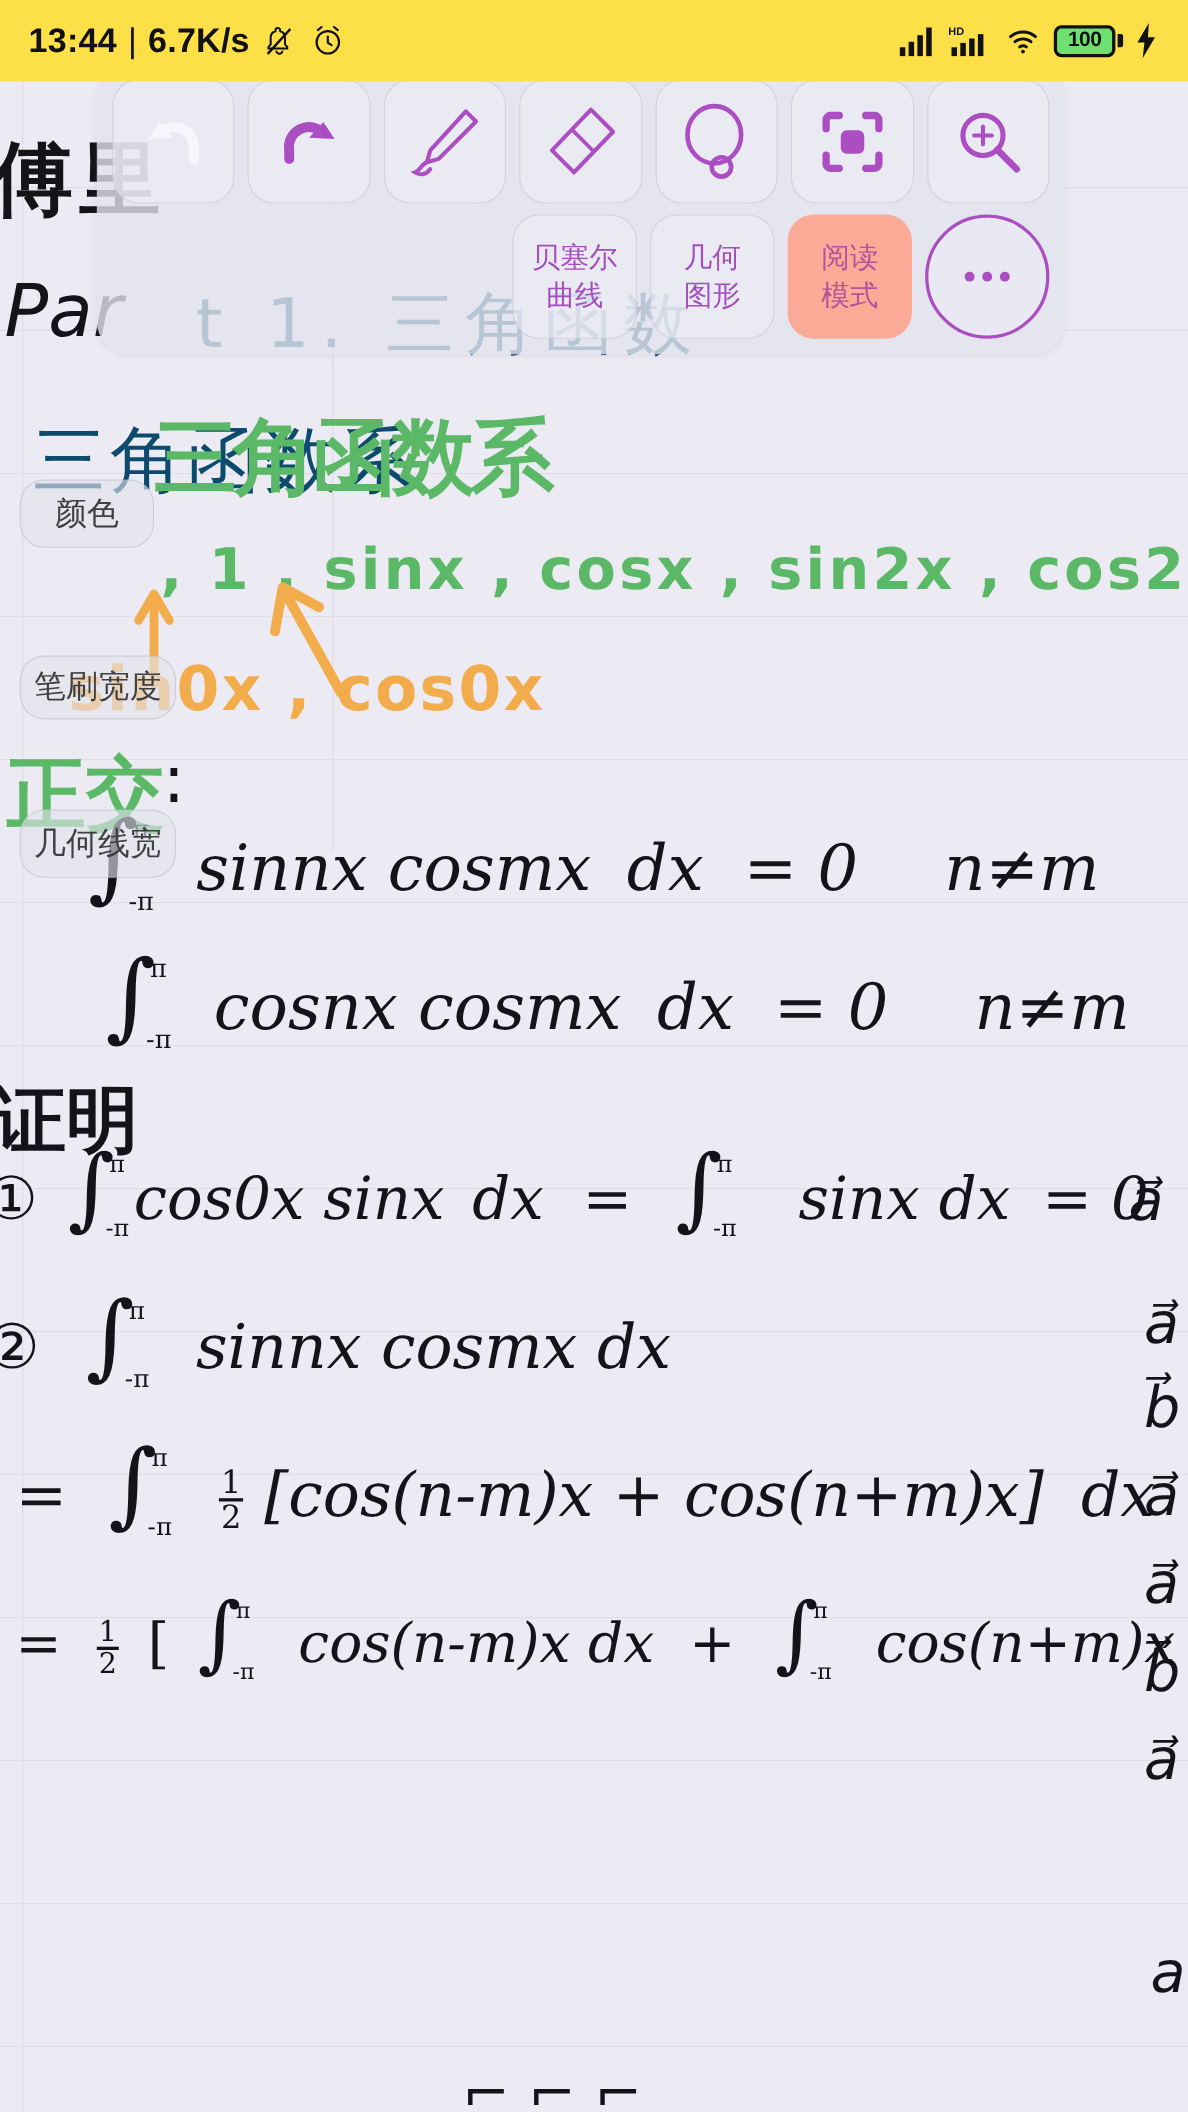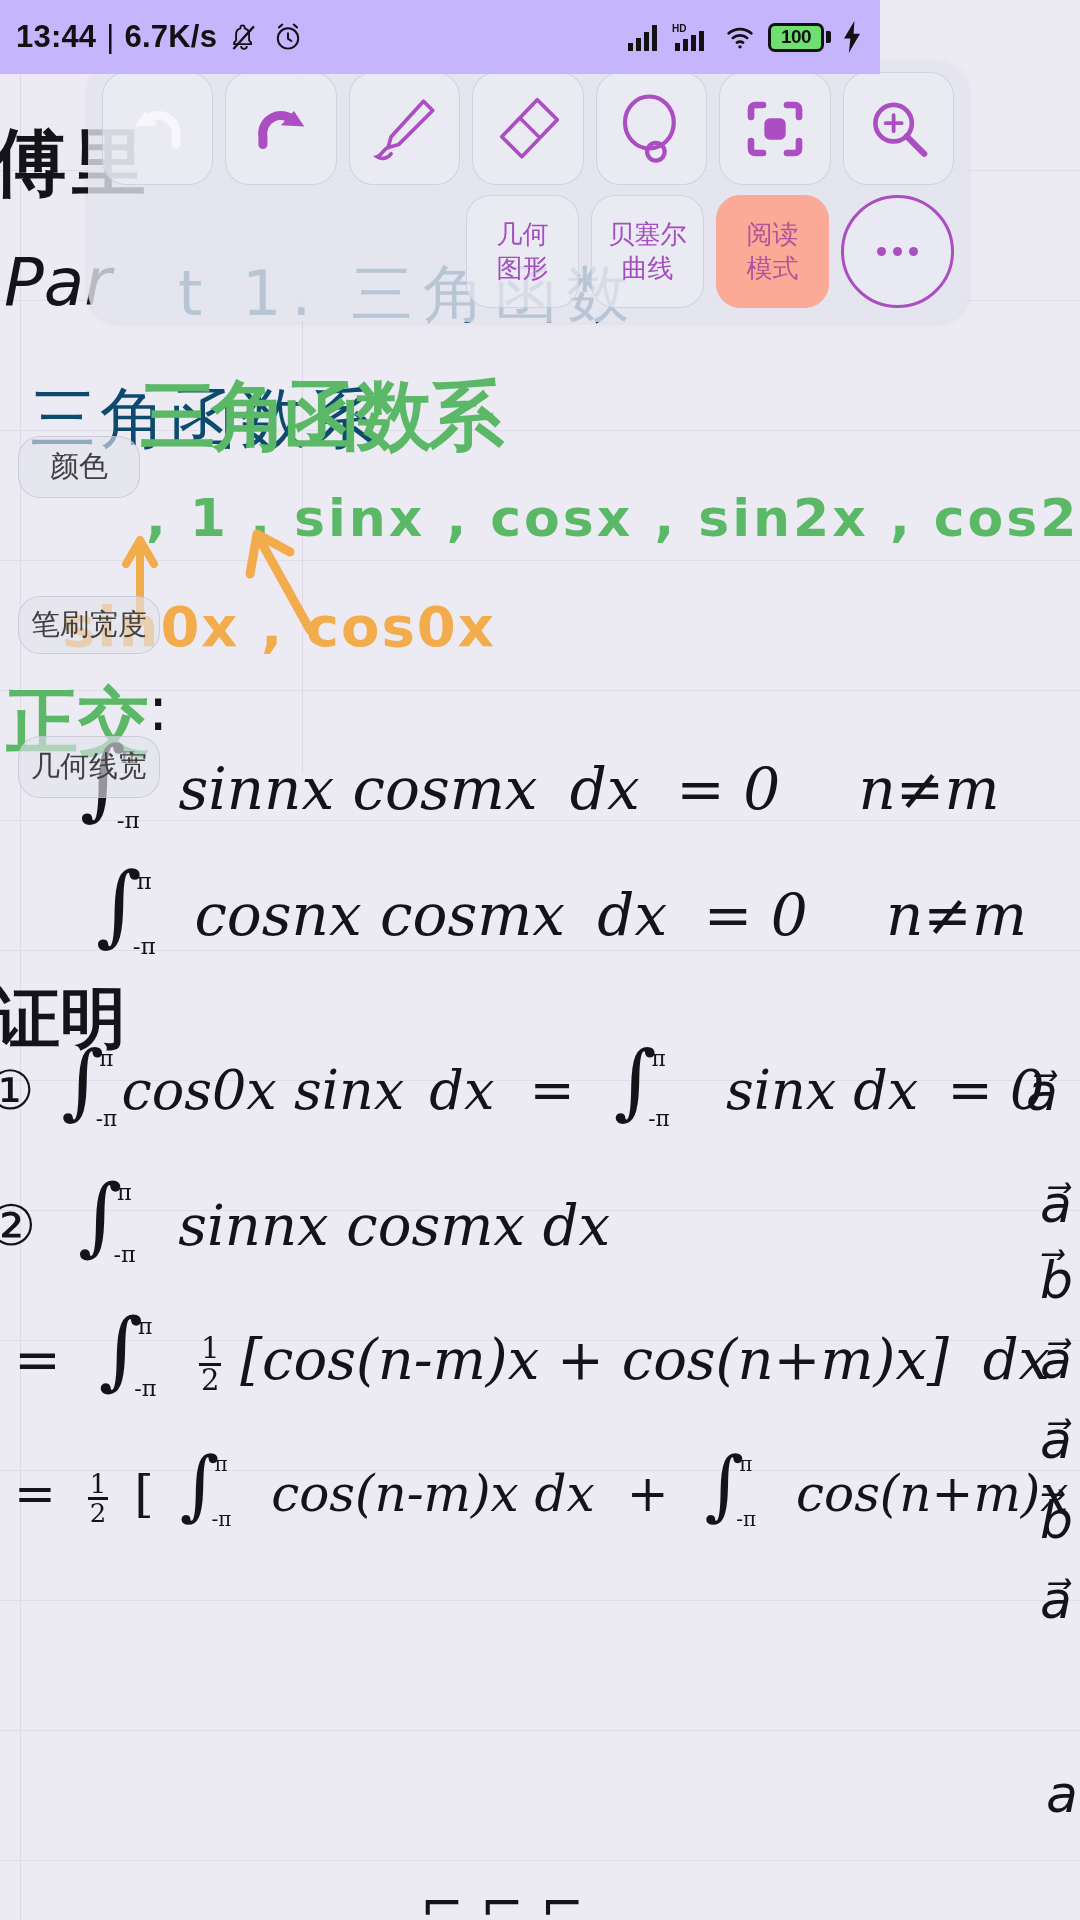--- a/index.html
+++ b/index.html
@@ -1,20 +1,20 @@
 <!DOCTYPE html>
 <html><head>
 <meta charset="utf-8">
 <style>
   html,body{margin:0;padding:0;background:#000;}
   body{width:1080px;height:1920px;overflow:hidden;font-family:"Liberation Sans","DejaVu Sans",sans-serif;}
   #screen{position:relative;width:1080px;height:1920px;background:#eceaf2;overflow:hidden;}
 
   
-  #statusbar{position:absolute;left:0;top:0;width:880px;height:74px;display:flex;align-items:center;justify-content:space-between;padding:0 16px;box-sizing:border-box;background:#c4b5fd;z-index:60;}
+  #statusbar{position:absolute;left:0;top:0;width:1080px;height:74px;display:flex;align-items:center;justify-content:space-between;padding:0 26px;box-sizing:border-box;background:#fde047;z-index:60;}
   .sb-left{display:flex;align-items:center;gap:10px;color:#111;font-size:31px;font-weight:700;letter-spacing:.2px;}
   .sb-right{display:flex;align-items:center;gap:9px;}
   .sb-sep{color:#111;font-weight:500;}
   .icon-mute,.icon-alarm{display:inline-block;}
   .batt{display:inline-flex;align-items:center;}
   .batt-body{width:56px;height:29px;border:3px solid #111;border-radius:7px;background:#6fe06f;display:flex;align-items:center;justify-content:center;box-sizing:border-box;}
   .batt-txt{font-size:19px;font-weight:700;color:#111;letter-spacing:-.5px;}
   .batt-cap{width:5px;height:12px;background:#111;border-radius:0 2px 2px 0;margin-left:2px;}
 
   
@@ -312,27 +312,27 @@
           <circle cx="21" cy="20" r="12.5" fill="none" stroke="#ab4ec2" stroke-width="3.2"></circle>
           <path d="M30 29 L42 41" stroke="#ab4ec2" stroke-width="4.2" stroke-linecap="round"></path>
           <path d="M21 14.5v11M15.5 20h11" stroke="#ab4ec2" stroke-width="2.6" stroke-linecap="round"></path>
         </svg>
       </div>
     </div>
 
     <div class="tb-row r2">
 
       <div class="tb-btn text">
+        <span class="tb-label">贝塞尔</span>
+        <span class="tb-label">曲线</span>
+      </div>
+
+      <div class="tb-btn text">
         <span class="tb-label">几何</span>
         <span class="tb-label">图形</span>
-      </div>
-
-      <div class="tb-btn text">
-        <span class="tb-label">贝塞尔</span>
-        <span class="tb-label">曲线</span>
       </div>
 
       <div class="tb-btn text active">
         <span class="tb-label">阅读</span>
         <span class="tb-label">模式</span>
       </div>
 
       <div class="tb-btn round">
         <span class="dots">
             <i></i>

